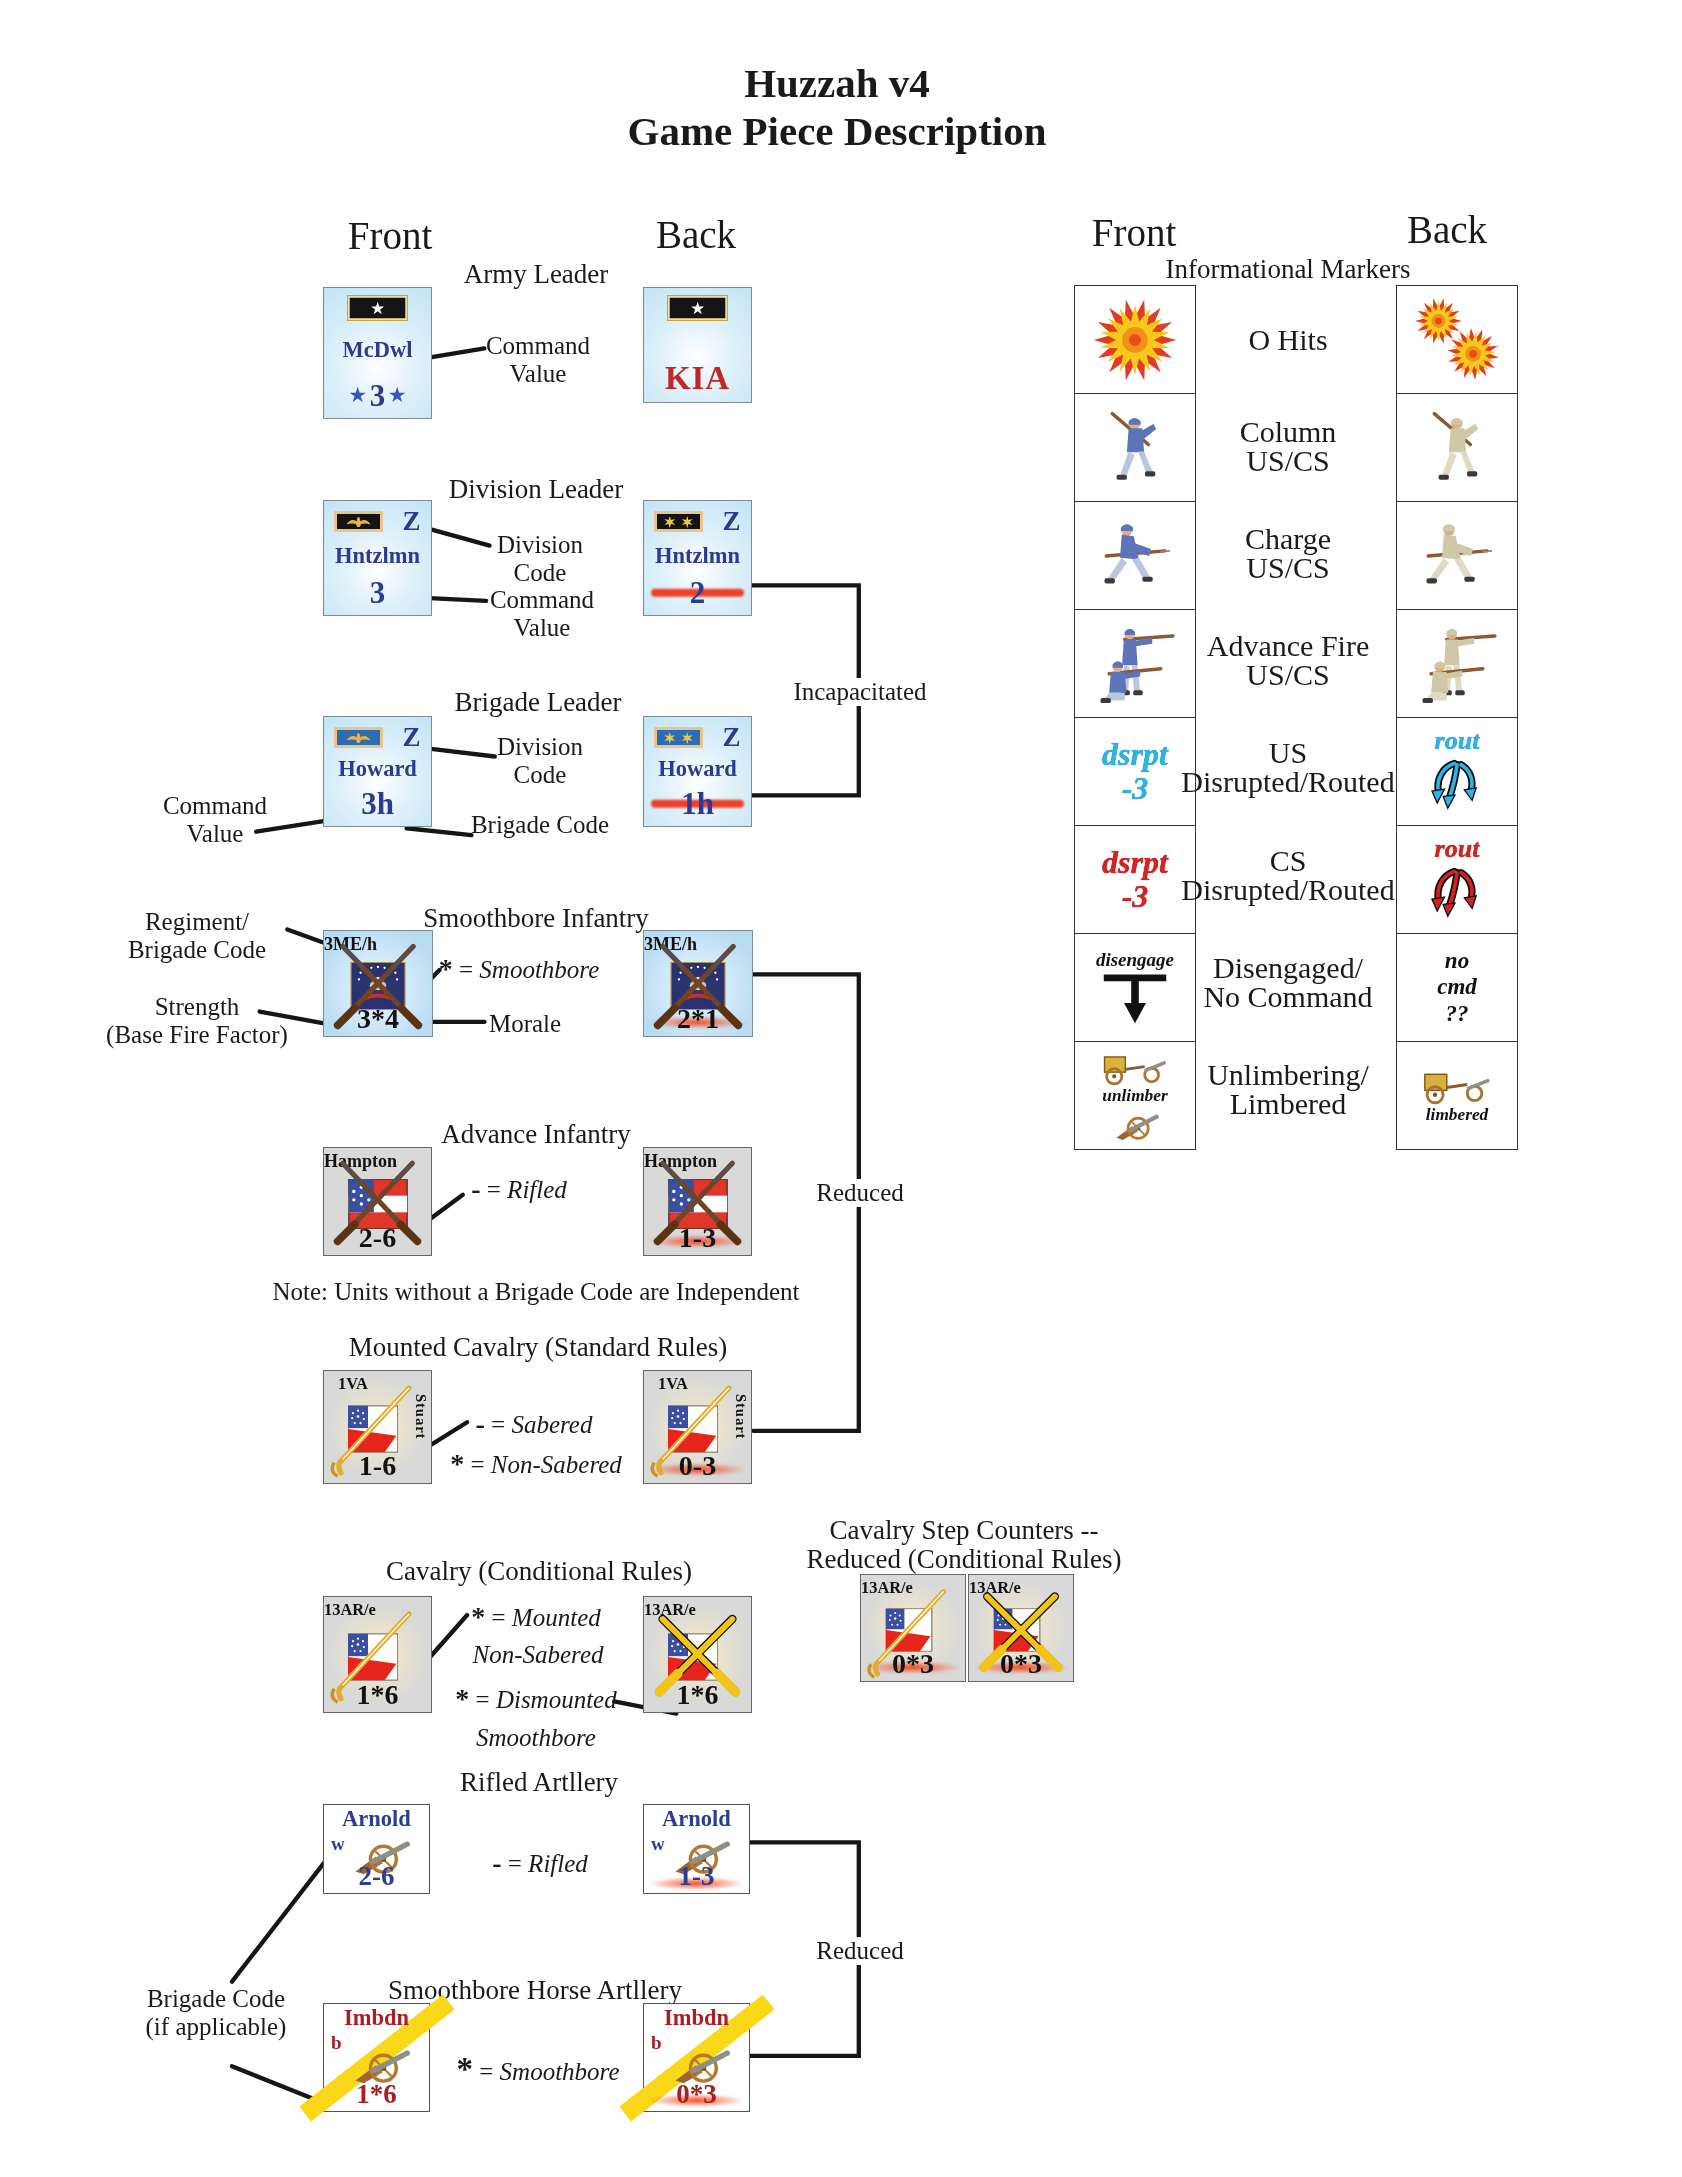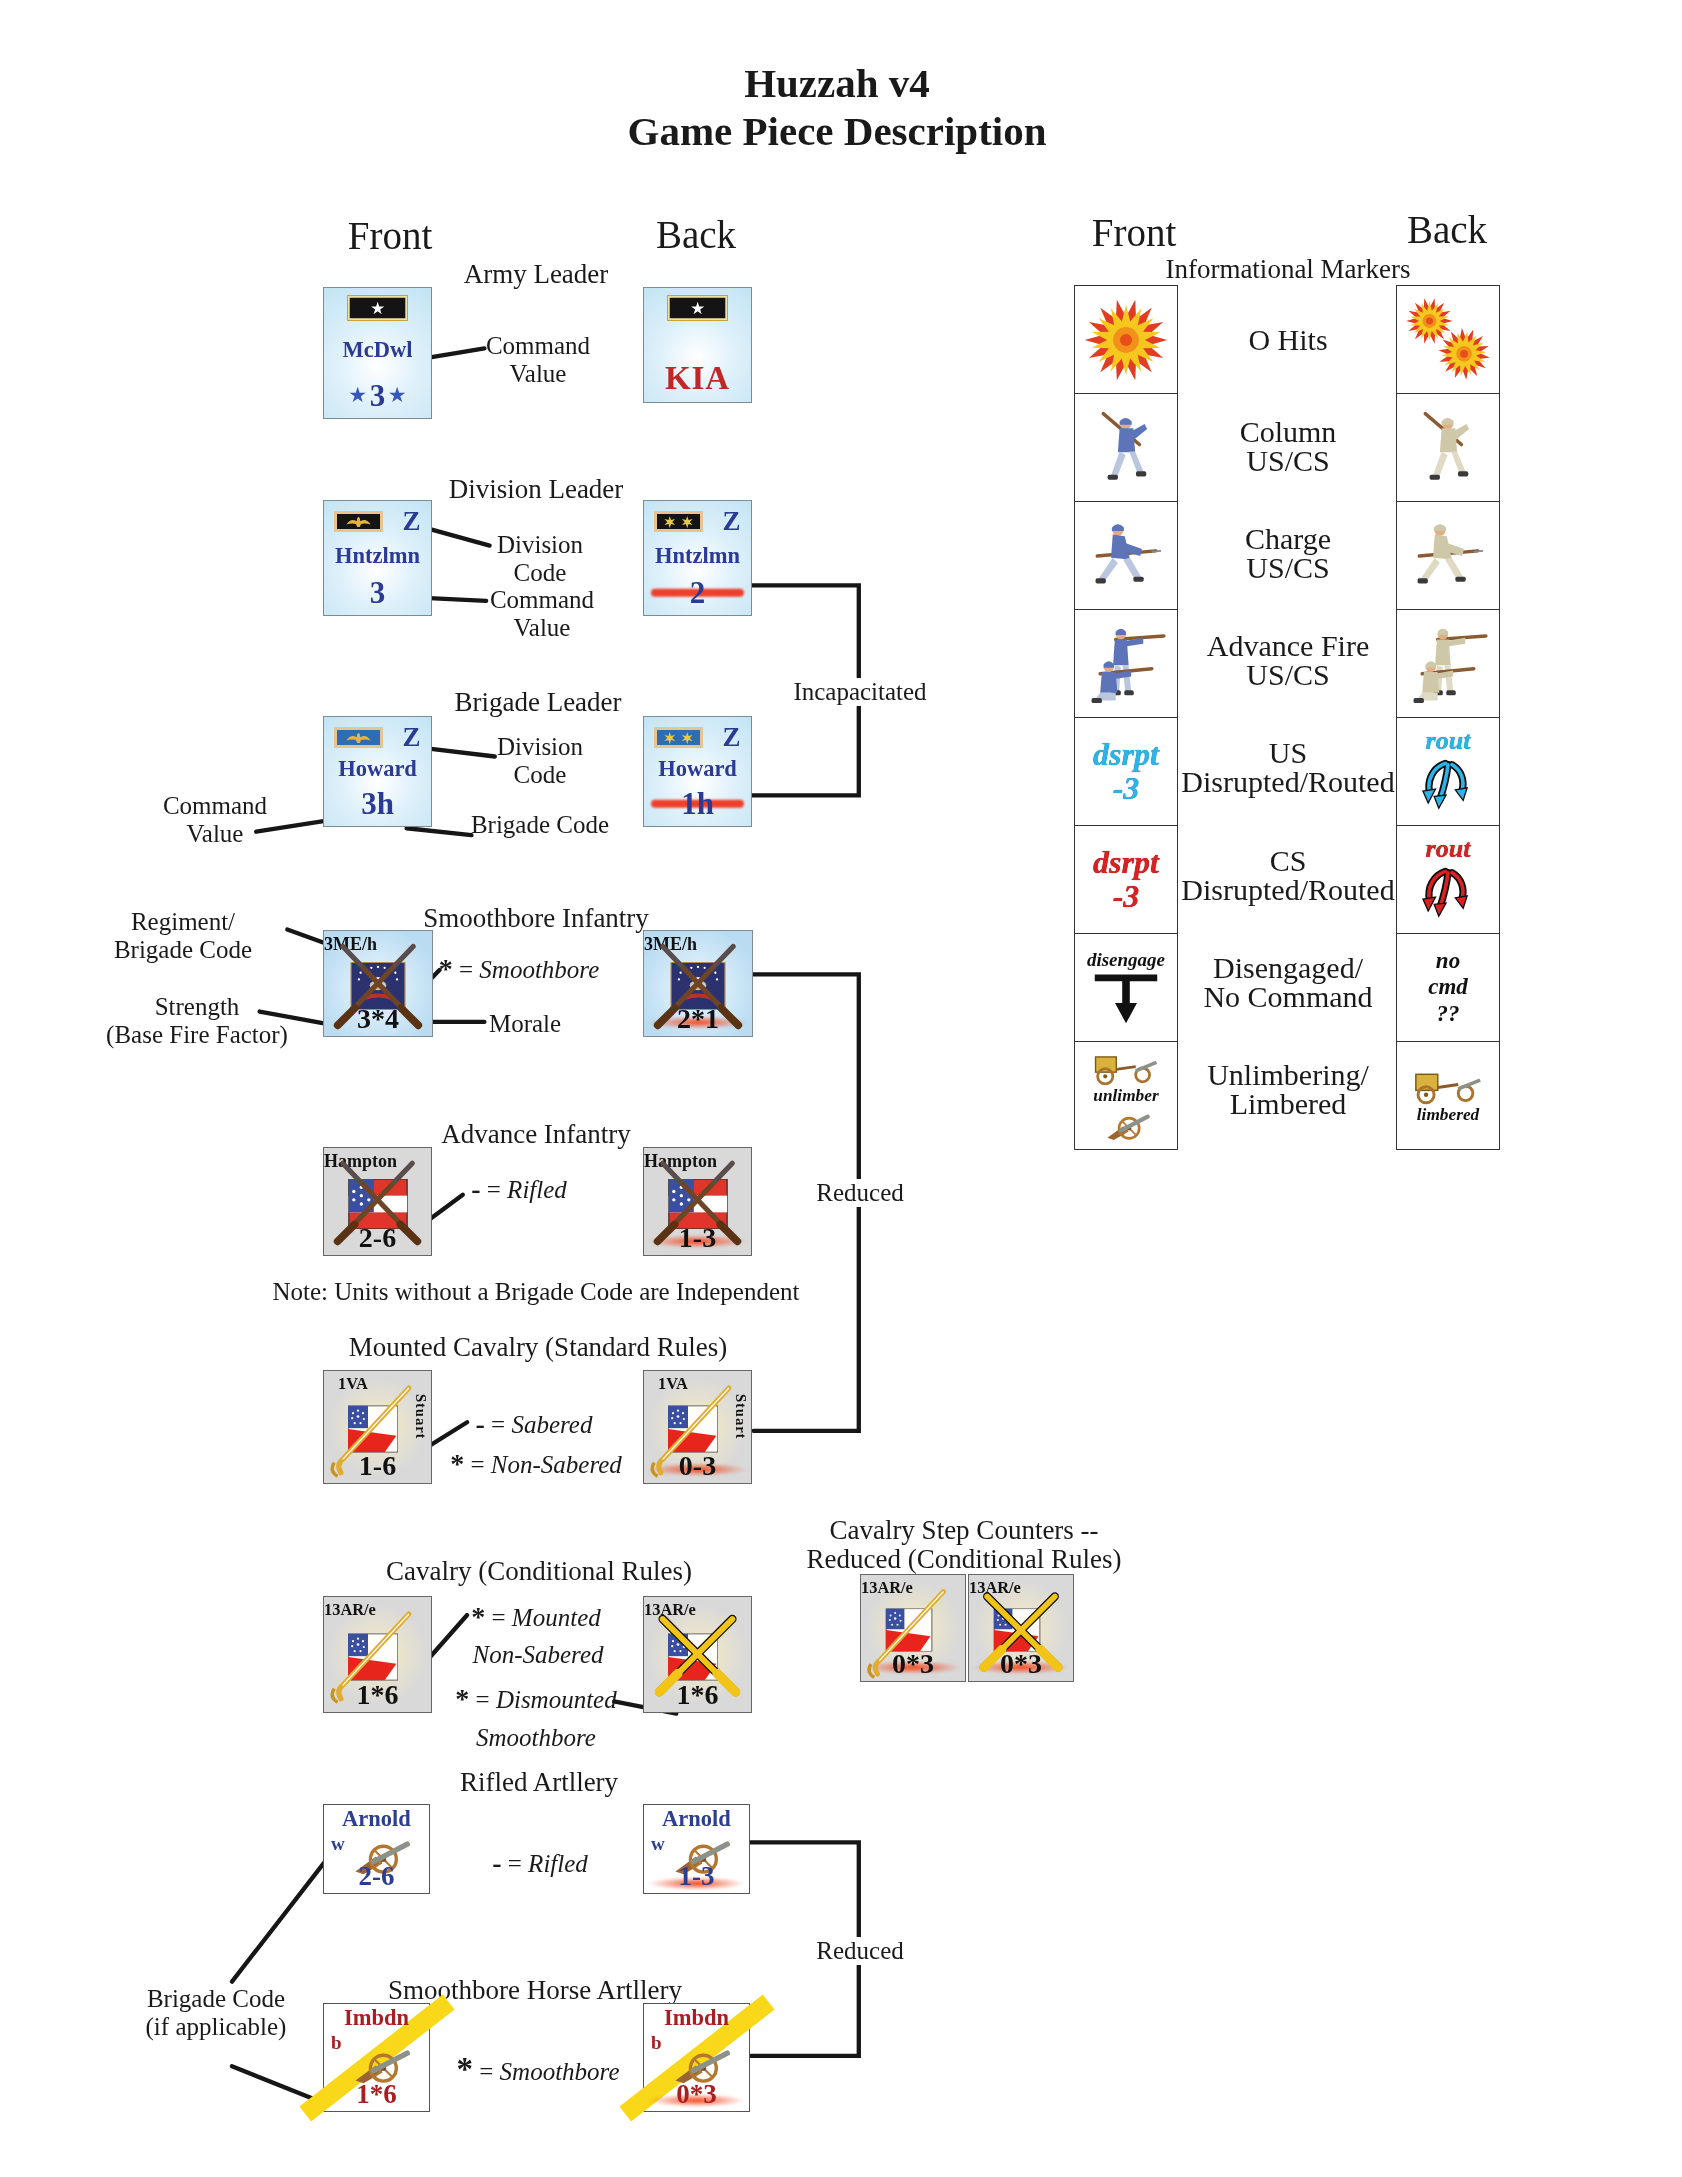--- a/index.html
+++ b/index.html
@@ -53,21 +53,21 @@
 
   .aname{position:absolute;top:0.9px;left:0;right:0;text-align:center;font-weight:bold;font-size:22.5px;color:#2c3e94;z-index:2;}
   .acode{position:absolute;left:7px;top:28px;font-weight:bold;font-size:19px;color:#2c3e94;z-index:2;}
   .aval{position:absolute;bottom:0.9px;left:0;right:0;text-align:center;font-weight:bold;font-size:27px;color:#2c3e94;z-index:2;}
   .redart .aname,.redart .acode,.redart .aval{color:#a81e22;}
   .ystripe{position:absolute;left:50%;top:50%;width:19px;height:182px;background:#f8d818;
         transform:translate(-50%,-50%) rotate(52deg);z-index:1;}
   .cang{position:absolute;left:50%;top:54%;transform:translate(-46%,-50%);z-index:1;line-height:0;}
 
   
-  .mcol{position:absolute;width:104px;border:1.3px solid #333;background:#0c4a6e;box-sizing:border-box;}
+  .mcol{position:absolute;width:122px;border:1.3px solid #333;background:#0c4a6e;box-sizing:border-box;}
   .mcell{height:107px;position:relative;display:flex;flex-direction:column;align-items:center;justify-content:center;
         border-bottom:1.3px solid #333;overflow:hidden;background:#fff;}
   .mcell:last-child{border-bottom:none;}
   .mlab{position:absolute;transform:translateX(-50%);text-align:center;font-size:30px;line-height:29px;white-space:nowrap;}
   .dsr{font-style:italic;font-weight:bold;font-size:32px;line-height:1.05;}
   .us-c{color:#2ab4e8;text-shadow:0 0 0.9px #065a7c;}
   .cs-c{color:#d92121;text-shadow:0 0 0.9px #5c0606;}
   .routt{font-style:italic;font-weight:bold;font-size:26px;line-height:1;}
   .deng{font-style:italic;font-weight:bold;font-size:19px;color:#111;line-height:1.1;}
   .nocmd{font-style:italic;font-weight:bold;font-size:23px;line-height:1.15;text-align:center;color:#111;}
@@ -286,21 +286,21 @@
           <line x1="83" y1="40" x2="104" y2="18" stroke="#50505a" stroke-width="4"></line>
           <line x1="16" y1="110" x2="36" y2="90" stroke="#5a3315" stroke-width="9"></line>
       <line x1="110" y1="110" x2="22" y2="18" stroke="#6e4526" stroke-width="6"></line>
           <line x1="43" y1="40" x2="22" y2="18" stroke="#50505a" stroke-width="4"></line>
           <line x1="110" y1="110" x2="90" y2="90" stroke="#5a3315" stroke-width="9"></line>
         </g>
     </svg>
     <div class="smear"></div>
     <div class="unitv">2*1</div>
   </div>
-  <div class="lab ann" style="left:183px;top:908px">
+  <div class="lab ann" style="left:197px;top:908px">
     <div>Regiment/</div>
       <div>Brigade Code</div>
   </div>
   <div class="lab ann" style="left:519px;top:953px">
     <span class="sym">*</span> <span>=</span> <i>Smoothbore</i>
   </div>
   <div class="lab ann" style="left:197px;top:993px">
     <div>Strength</div>
       <div>(Base Fire Factor)</div>
   </div>

